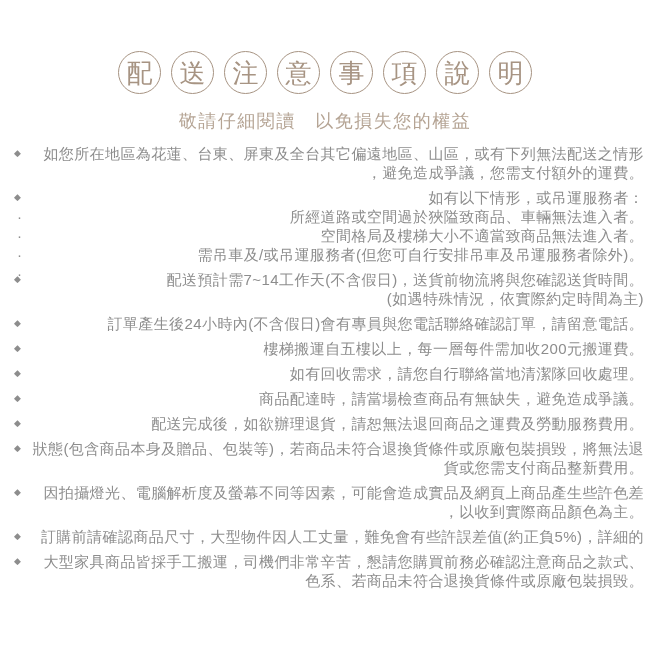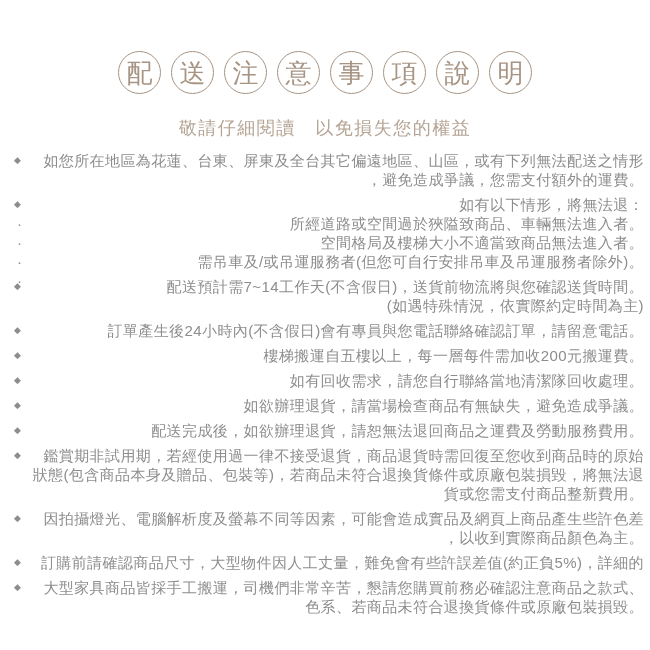--- a/index.html
+++ b/index.html
@@ -28,21 +28,21 @@
   .title-circle {
     width: 43px; height: 43px;
     border: 1.5px solid var(--accent);
     border-radius: 50%;
     display: flex; align-items: center; justify-content: center;
     color: var(--accent);
     font-size: 26px;
     line-height: 1;
   }
   .subtitle {
-    margin-top: 22px;
+    margin-top: 15px;
     text-align: center;
     font-size: 18px;
     letter-spacing: 1.5px;
     color: var(--subtitle-color);
   }
 
   
   .notice {
     margin-top: 11px;
     padding: 0 6px 0 0;
@@ -100,21 +100,21 @@
   <div class="notice">
 
     <div class="item">
       <i class="diamond">◆</i>
       <span class="line">如您所在地區為花蓮、台東、屏東及全台其它偏遠地區、山區，或有下列無法配送之情形</span>
       <span class="line">，避免造成爭議，您需支付額外的運費。</span>
     </div>
 
     <div class="item">
       <i class="diamond">◆</i>
-      <span class="line">如有以下情形，將無法退：</span>
+      <span class="line">如有以下情形，或吊運服務者：</span>
       <span class="line subitem"><i class="dot">·</i><span>所經道路或空間過於狹隘致商品、車輛無法進入者。</span></span>
       <span class="line subitem"><i class="dot">·</i><span>空間格局及樓梯大小不適當致商品無法進入者。</span></span>
       <span class="line subitem"><i class="dot">·</i><span>需吊車及/或吊運服務者(但您可自行安排吊車及吊運服務者除外)。</span></span>
       <span class="line subitem"><i class="dot">·</i></span>
     </div>
 
     <div class="item">
       <i class="diamond">◆</i>
       <span class="line">配送預計需7~14工作天(不含假日)，送貨前物流將與您確認送貨時間。</span>
       <span class="line">(如遇特殊情況，依實際約定時間為主)</span>
@@ -130,31 +130,30 @@
       <span class="line">樓梯搬運自五樓以上，每一層每件需加收200元搬運費。</span>
     </div>
 
     <div class="item">
       <i class="diamond">◆</i>
       <span class="line">如有回收需求，請您自行聯絡當地清潔隊回收處理。</span>
     </div>
 
     <div class="item">
       <i class="diamond">◆</i>
-      <span class="line">如欲辦理退貨，請當場檢查商品有無缺失，避免造成爭議。</span>
+      <span class="line">商品配達時，請當場檢查商品有無缺失，避免造成爭議。</span>
     </div>
 
     <div class="item">
       <i class="diamond">◆</i>
       <span class="line">配送完成後，如欲辦理退貨，請恕無法退回商品之運費及勞動服務費用。</span>
     </div>
 
     <div class="item">
       <i class="diamond">◆</i>
-      <span class="line">鑑賞期非試用期，若經使用過一律不接受退貨，商品退貨時需回復至您收到商品時的原始</span>
       <span class="line">狀態(包含商品本身及贈品、包裝等)，若商品未符合退換貨條件或原廠包裝損毀，將無法退</span>
       <span class="line">貨或您需支付商品整新費用。</span>
     </div>
 
     <div class="item">
       <i class="diamond">◆</i>
       <span class="line">因拍攝燈光、電腦解析度及螢幕不同等因素，可能會造成實品及網頁上商品產生些許色差</span>
       <span class="line">，以收到實際商品顏色為主。</span>
     </div>
 

